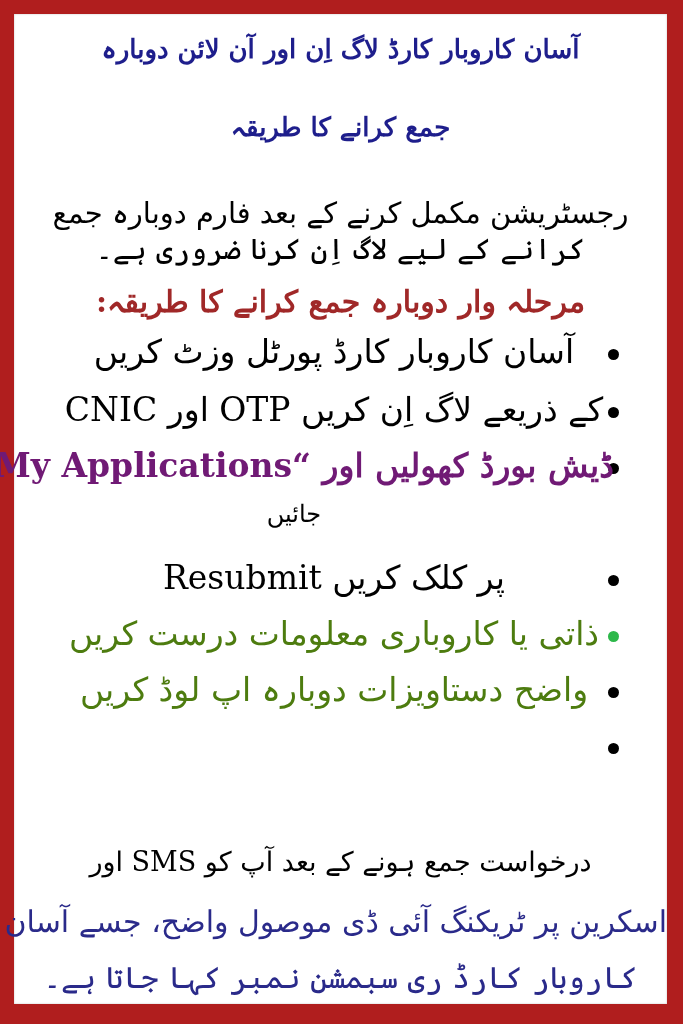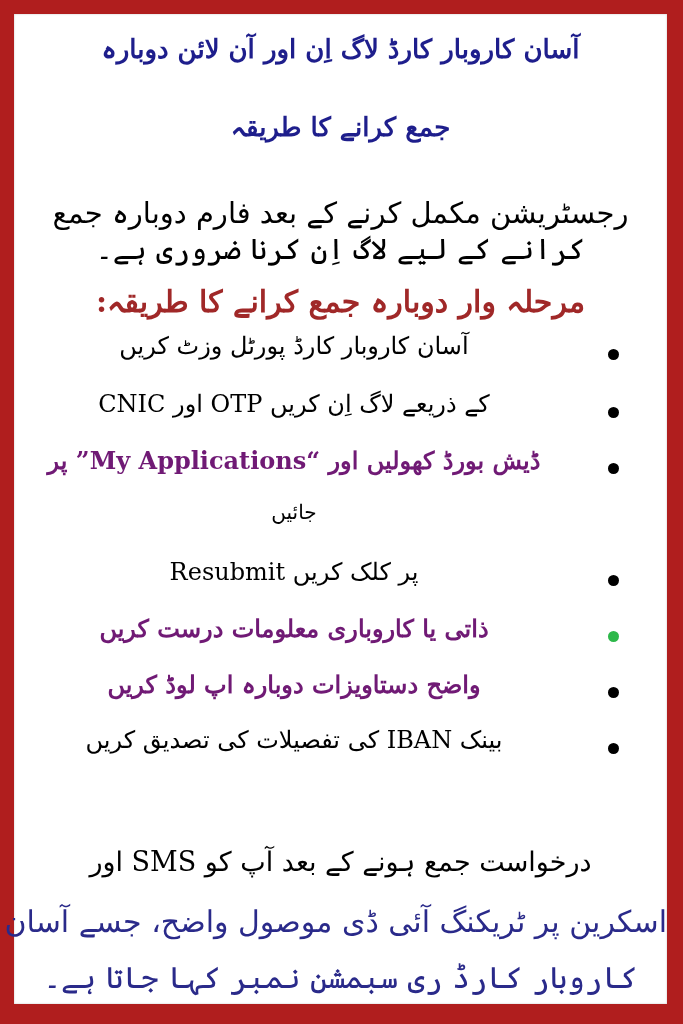--- a/index.html
+++ b/index.html
@@ -16,35 +16,36 @@
       box-shadow: inset 0 0 2px rgba(0,0,0,0.25);
     }
     .line {
       position: absolute; left: 0; width: 653px;
       text-align: center; direction: rtl; white-space: nowrap;
       unicode-bidi: plaintext;
     }
     .title { font-size: 26px; font-weight: bold; color: #1E1E8C; }
     .body-black { font-size: 29px; color: #000; }
     .subhead { font-size: 30px; color: #A02828; font-weight: bold; }
-    .green { color: #701a75; font-weight: bold; }
+    .green { color: #4d7c0f; font-weight: normal; }
     .navy { font-size: 30px; color: #2A2A8A; }
     .bullet-row {
       position: absolute; left: 0; width: 653px; height: 46px;
     }
     .bullet {
       position: absolute; right: 48px; top: 17px;
       width: 11px; height: 11px; border-radius: 50%;
       background: #000;
     }
     .bullet.g { background: #2DB84A; }
     .bullet-text {
       position: absolute; right: 110px; top: 0;
-      font-size: 24px; white-space: nowrap; direction: rtl;
+      font-size: 33px; white-space: nowrap; direction: rtl;
       unicode-bidi: plaintext;
+      padding-left: 40px;
     }
     .bullet-text.center { right: auto; left: 0; width: 560px; text-align: center; }
   </style>
 </head>
 <body>
 
 <div class="panel">
 
   <div class="line title" style="top:20px;">آسان کاروبار کارڈ لاگ اِن اور آن لائن دوبارہ</div>
   <div class="line title" style="top:98px;">جمع کرانے کا طریقہ</div>
@@ -61,40 +62,39 @@
 
   <div class="bullet-row" style="top:376px;text-decoration:underline;">
     <span class="bullet"></span>
     <span class="bullet-text center" style="color:#000;">CNIC اور OTP کے ذریعے لاگ اِن کریں</span>
   </div>
 
   <div class="bullet-row" style="top:432px;">
     <span class="bullet"></span>
     <span class="bullet-text center" style="color:#701a75;font-weight:bold;">ڈیش بورڈ کھولیں اور “My Applications” پر</span>
   </div>
-  <div class="line body-black" style="top:486px; width:560px; font-size:20px;">جائیں</div>
+  <div class="line body-black" style="top:486px; width:560px; font-size:24px;">جائیں</div>
 
   <div class="bullet-row" style="top:544px;">
     <span class="bullet"></span>
     <span class="bullet-text center" style="color:#000;">Resubmit پر کلک کریں</span>
   </div>
 
   <div class="bullet-row" style="top:600px;">
     <span class="bullet g"></span>
     <span class="bullet-text center green">ذاتی یا کاروباری معلومات درست کریں</span>
   </div>
 
   <div class="bullet-row" style="top:656px;">
     <span class="bullet"></span>
     <span class="bullet-text center green">واضح دستاویزات دوبارہ اپ لوڈ کریں</span>
   </div>
 
   <div class="bullet-row" style="top:712px;">
     <span class="bullet"></span>
-    <span class="bullet-text center" style="color:#000;">بینک IBAN کی تفصیلات کی تصدیق کریں</span>
   </div>
 
 
   <div class="line body-black" style="top:832px; font-size:27px;">درخواست جمع ہونے کے بعد آپ کو SMS اور</div>
   <div class="line navy" style="top:890px;">اسکرین پر ٹریکنگ آئی ڈی موصول واضح، جسے آسان</div>
   <div class="line navy" style="top:946px;">کاروبار کارڈ ری سبمشن نمبر کہا جاتا ہے۔</div>
 
 </div>
 
 </body></html>

